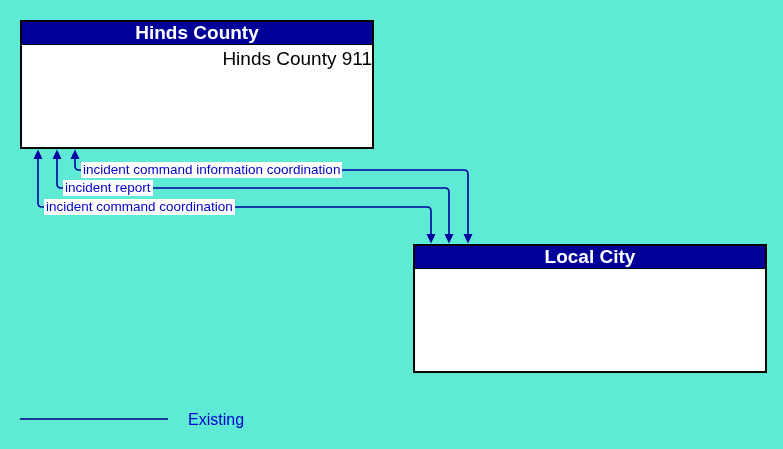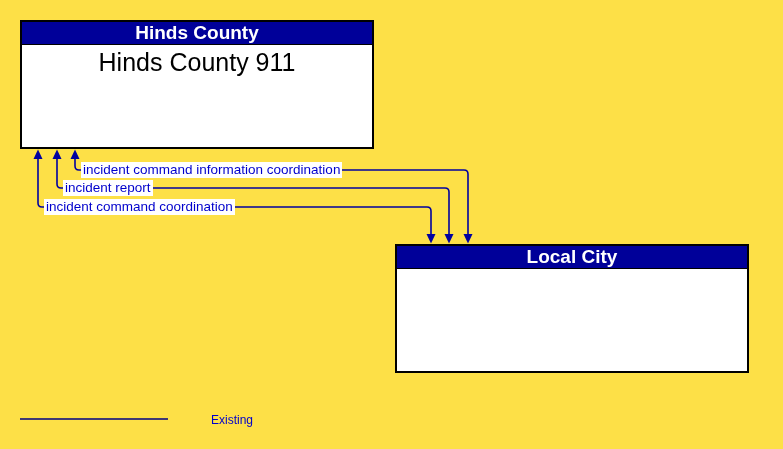--- a/index.html
+++ b/index.html
@@ -5,21 +5,21 @@
   html, body {
     margin: 0;
     padding: 0;
     background: #ffffff;
     font-family: "Liberation Sans", sans-serif;
   }
   .canvas {
     position: relative;
     width: 783px;
     height: 449px;
-    background: #fde047;
+    background: #5eead4;
     overflow: hidden;
   }
   .wires {
     position: absolute;
     left: 0;
     top: 0;
     width: 783px;
     height: 449px;
   }
   .entity {
@@ -37,41 +37,40 @@
     border-bottom: 1px solid #000000;
     color: #ffffff;
     font-size: 19px;
     font-weight: bold;
     text-align: center;
     white-space: nowrap;
     overflow: hidden;
   }
   .entity-body {
     color: #000000;
-    font-size: 25px;
-    text-align: center;
+    font-size: 19px;
+    text-align: right;
     padding-top: 3px;
     white-space: nowrap;
   }
   .flow-label {
     position: absolute;
     background: #ffffff;
     color: #0000cc;
     font-size: 13.5px;
     line-height: 16px;
     padding: 0 2px;
     white-space: nowrap;
   }
   .legend-label {
     position: absolute;
     color: #0000cc;
-    font-size: 12px;
+    font-size: 16px;
     line-height: 16px;
     white-space: nowrap;
-    margin-left: 23px;
   }
 </style>
 </head>
 <body>
 
 <div class="canvas">
 
   <svg class="wires" width="783" height="449" viewBox="0 0 783 449">
 
     <g>
@@ -93,21 +92,21 @@
     </g>
 
     <line x1="20" y1="419" x2="168" y2="419" stroke="#000080" stroke-width="1.6"></line>
   </svg>
 
   <div class="entity" style="left:20px; top:20px;">
     <div class="entity-header">Hinds County</div>
     <div class="entity-body">Hinds County 911</div>
   </div>
 
-  <div class="entity" style="left:395px; top:244px;">
+  <div class="entity" style="left:413px; top:244px;">
     <div class="entity-header">Local City</div>
   </div>
 
   <span class="flow-label" style="left:63px; top:180px;">incident report</span>
   <span class="flow-label" style="left:81px; top:162px;">incident command information coordination</span>
   <span class="flow-label" style="left:44px; top:199px;">incident command coordination</span>
 
   <span class="legend-label" style="left:188px; top:412px;">Existing</span>
 
 </div>

